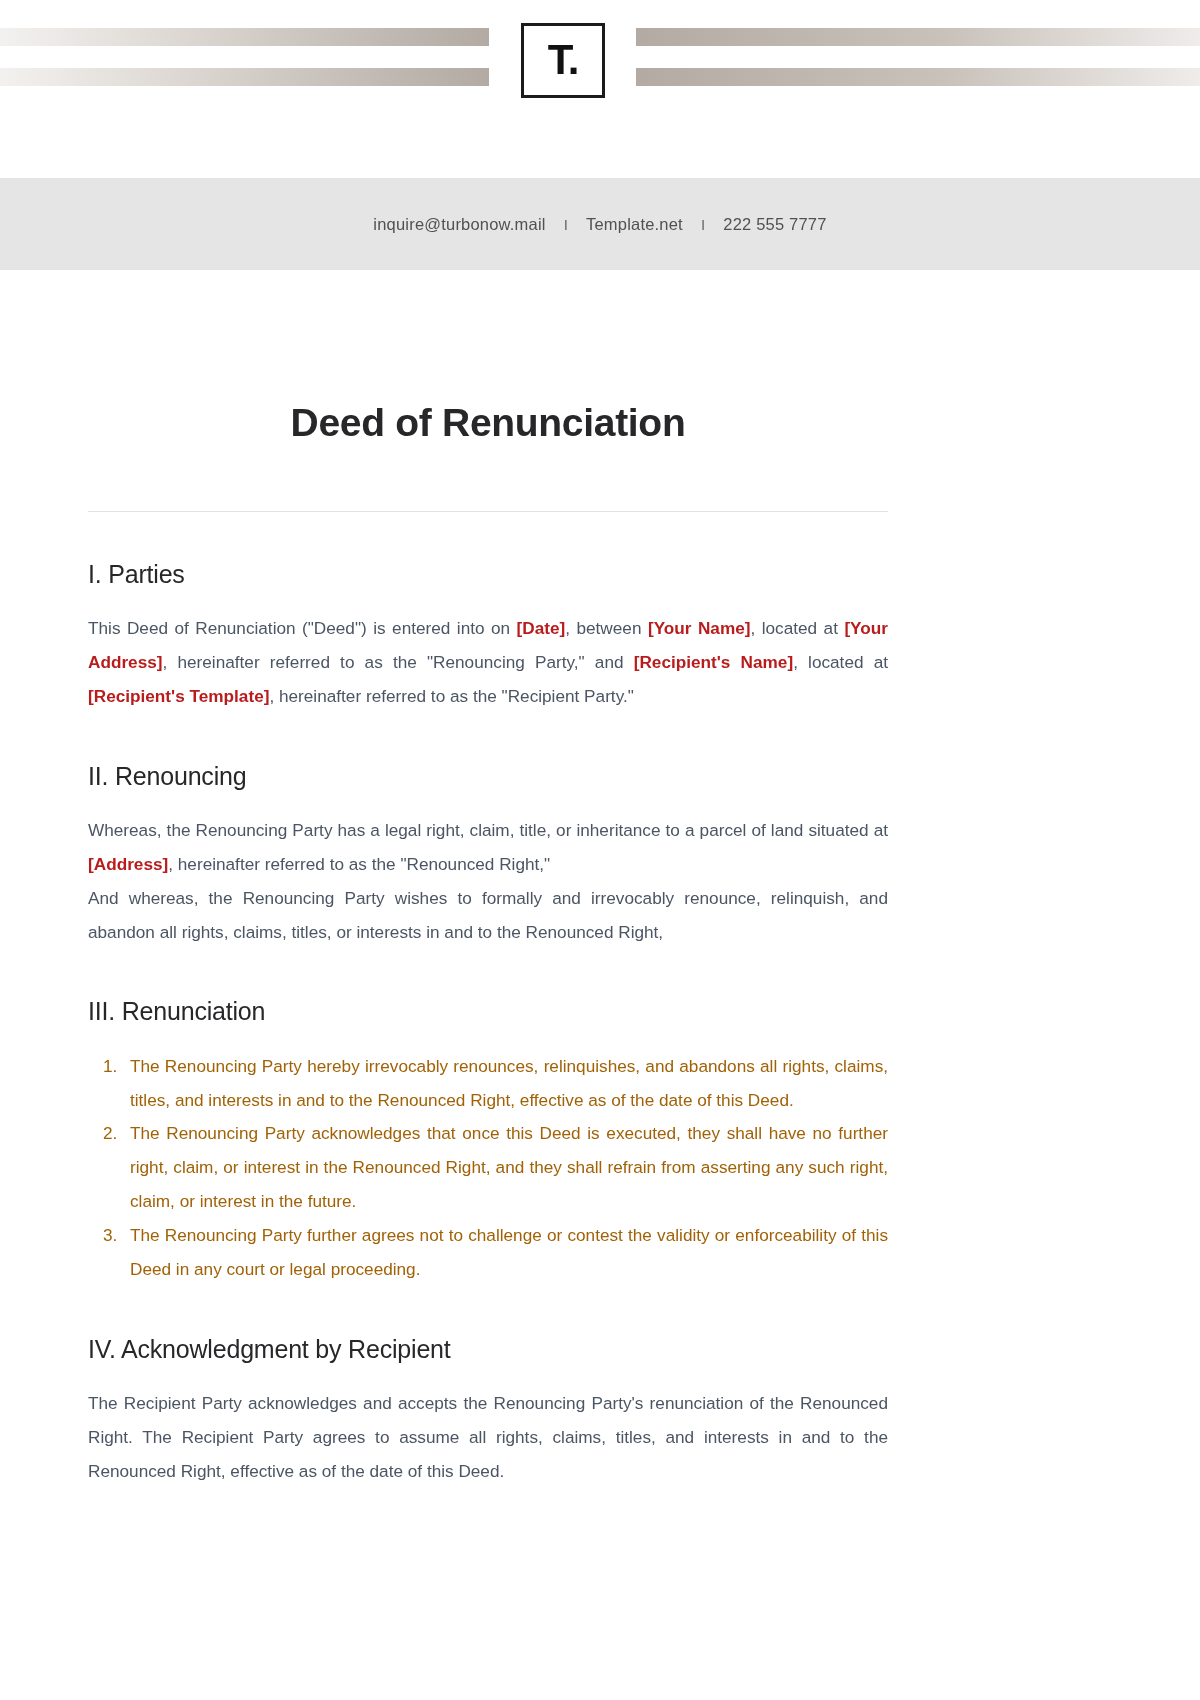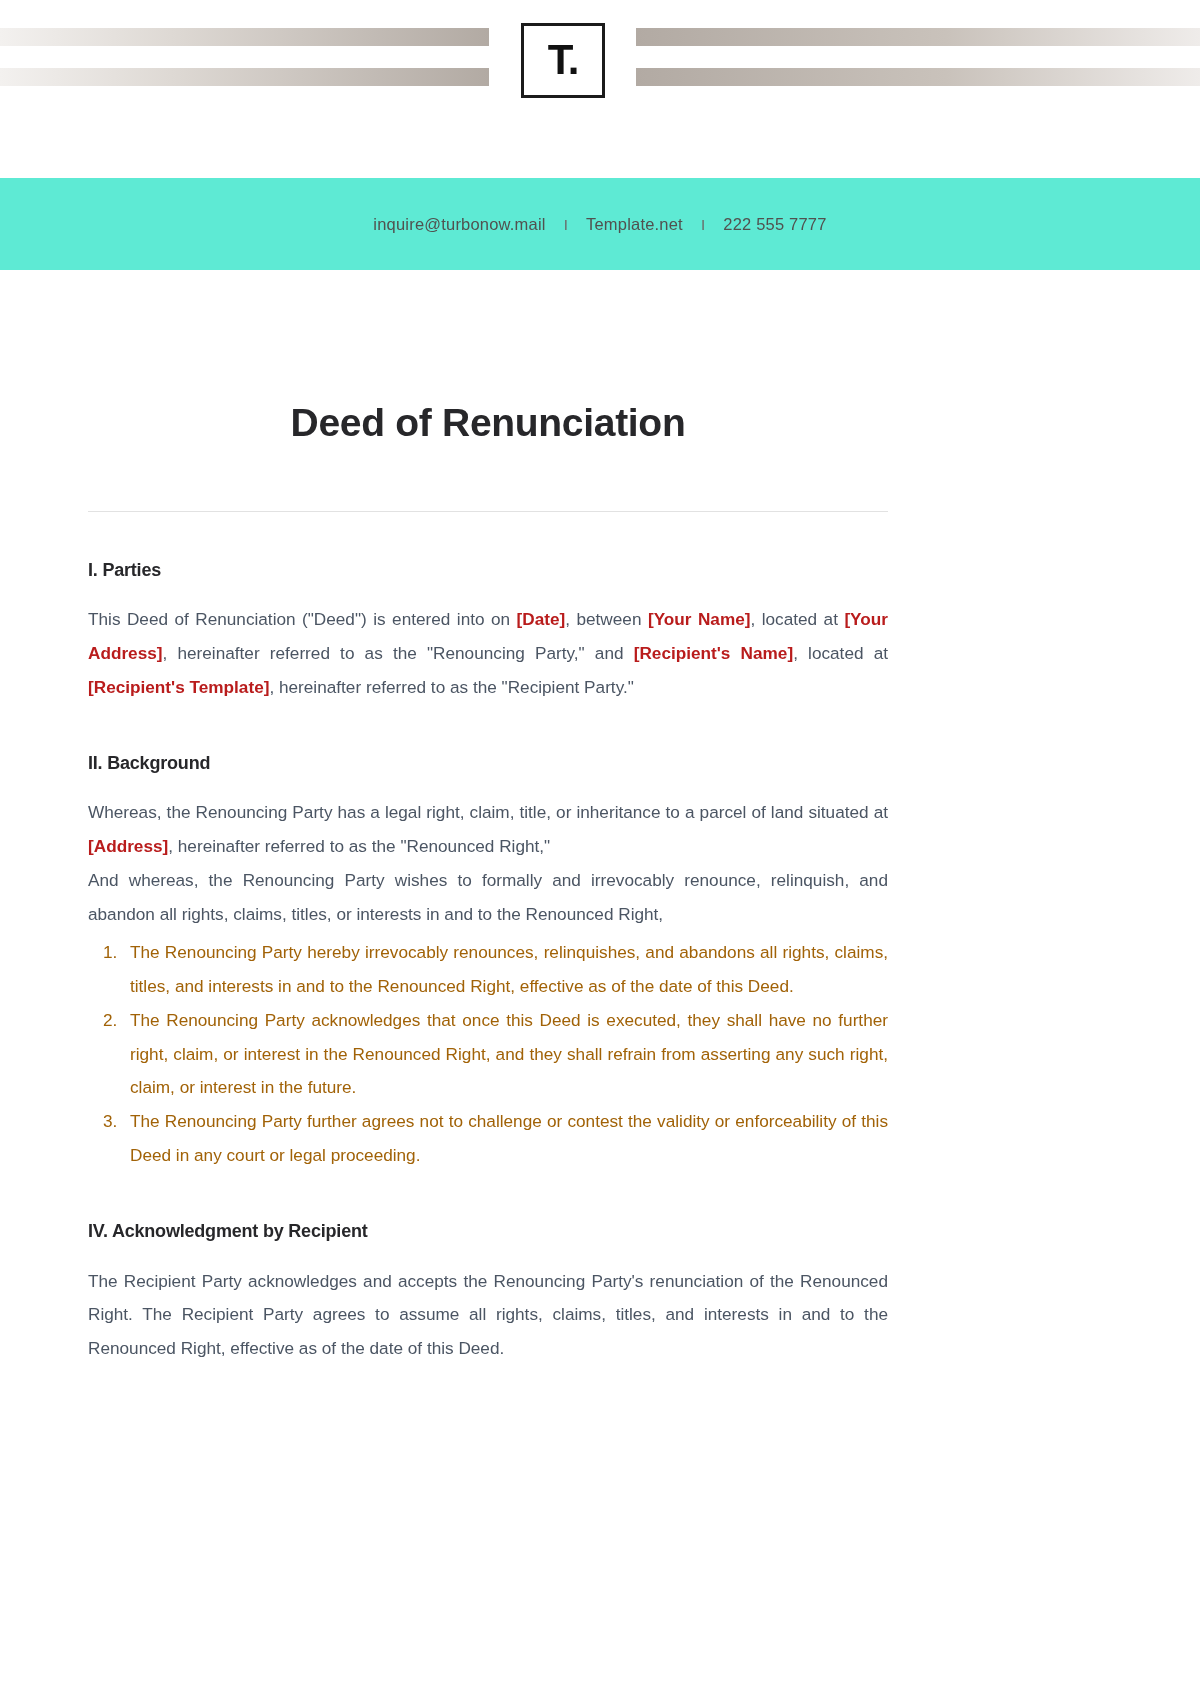--- a/index.html
+++ b/index.html
@@ -79,21 +79,21 @@
     line-height: 1;
     color: #111111;
     letter-spacing: -1px;
     transform: translateY(-1px);
   }
 
   
   .contact-strip {
     width: 1200px;
     height: 92px;
-    background: #5eead4;
+    background: #e5e5e5;
     display: flex;
     align-items: center;
     justify-content: center;
   }
   .contact-inner {
     display: flex;
     align-items: center;
     font-size: 16.5px;
     color: #51514f;
     letter-spacing: 0.2px;
@@ -124,22 +124,22 @@
     line-height: 1.2;
   }
 
   .title-rule {
     height: 1px;
     background: #e2e2e2;
     margin: 64px 0 0 0;
   }
 
   h2.section-heading {
-    font-size: 18px;
-    font-weight: 700;
+    font-size: 25px;
+    font-weight: 400;
     color: #27272a;
     margin: 47px 0 22px 0;
     letter-spacing: -0.2px;
     line-height: 1.25;
   }
 
   p.body-text {
     font-size: 17.2px;
     line-height: 1.97;
     color: #4b5563;
@@ -201,26 +201,27 @@
   <div class="doc">
 
     <h1 class="doc-title">Deed of Renunciation</h1>
     <div class="title-rule"></div>
 
     <h2 class="section-heading">I. Parties</h2>
     <p class="body-text">
       This Deed of Renunciation ("Deed") is entered into on <b class="ph">[Date]</b>, between <b class="ph">[Your Name]</b>, located at <b class="ph">[Your Address]</b>, hereinafter referred to as the "Renouncing Party," and <b class="ph">[Recipient's Name]</b>, located at <b class="ph">[Recipient's Template]</b>, hereinafter referred to as the "Recipient Party."
     </p>
 
-    <h2 class="section-heading">II. Background</h2>
+    <h2 class="section-heading">II. Renouncing</h2>
     <p class="body-text">
       Whereas, the Renouncing Party has a legal right, claim, title, or inheritance to a parcel of land situated at <b class="ph">[Address]</b>, hereinafter referred to as the "Renounced Right,"
     </p>
     <p class="body-text">And whereas, the Renouncing Party wishes to formally and irrevocably renounce, relinquish, and abandon all rights, claims, titles, or interests in and to the Renounced Right,</p>
 
+    <h2 class="section-heading">III. Renunciation</h2>
     <ol class="numbered">
       <li>The Renouncing Party hereby irrevocably renounces, relinquishes, and abandons all rights, claims, titles, and interests in and to the Renounced Right, effective as of the date of this Deed.</li>
       <li>The Renouncing Party acknowledges that once this Deed is executed, they shall have no further right, claim, or interest in the Renounced Right, and they shall refrain from asserting any such right, claim, or interest in the future.</li>
       <li>The Renouncing Party further agrees not to challenge or contest the validity or enforceability of this Deed in any court or legal proceeding.</li>
     </ol>
 
     <h2 class="section-heading">IV. Acknowledgment by Recipient</h2>
     <p class="body-text">The Recipient Party acknowledges and accepts the Renouncing Party's renunciation of the Renounced Right. The Recipient Party agrees to assume all rights, claims, titles, and interests in and to the Renounced Right, effective as of the date of this Deed.</p>
 
   </div>

